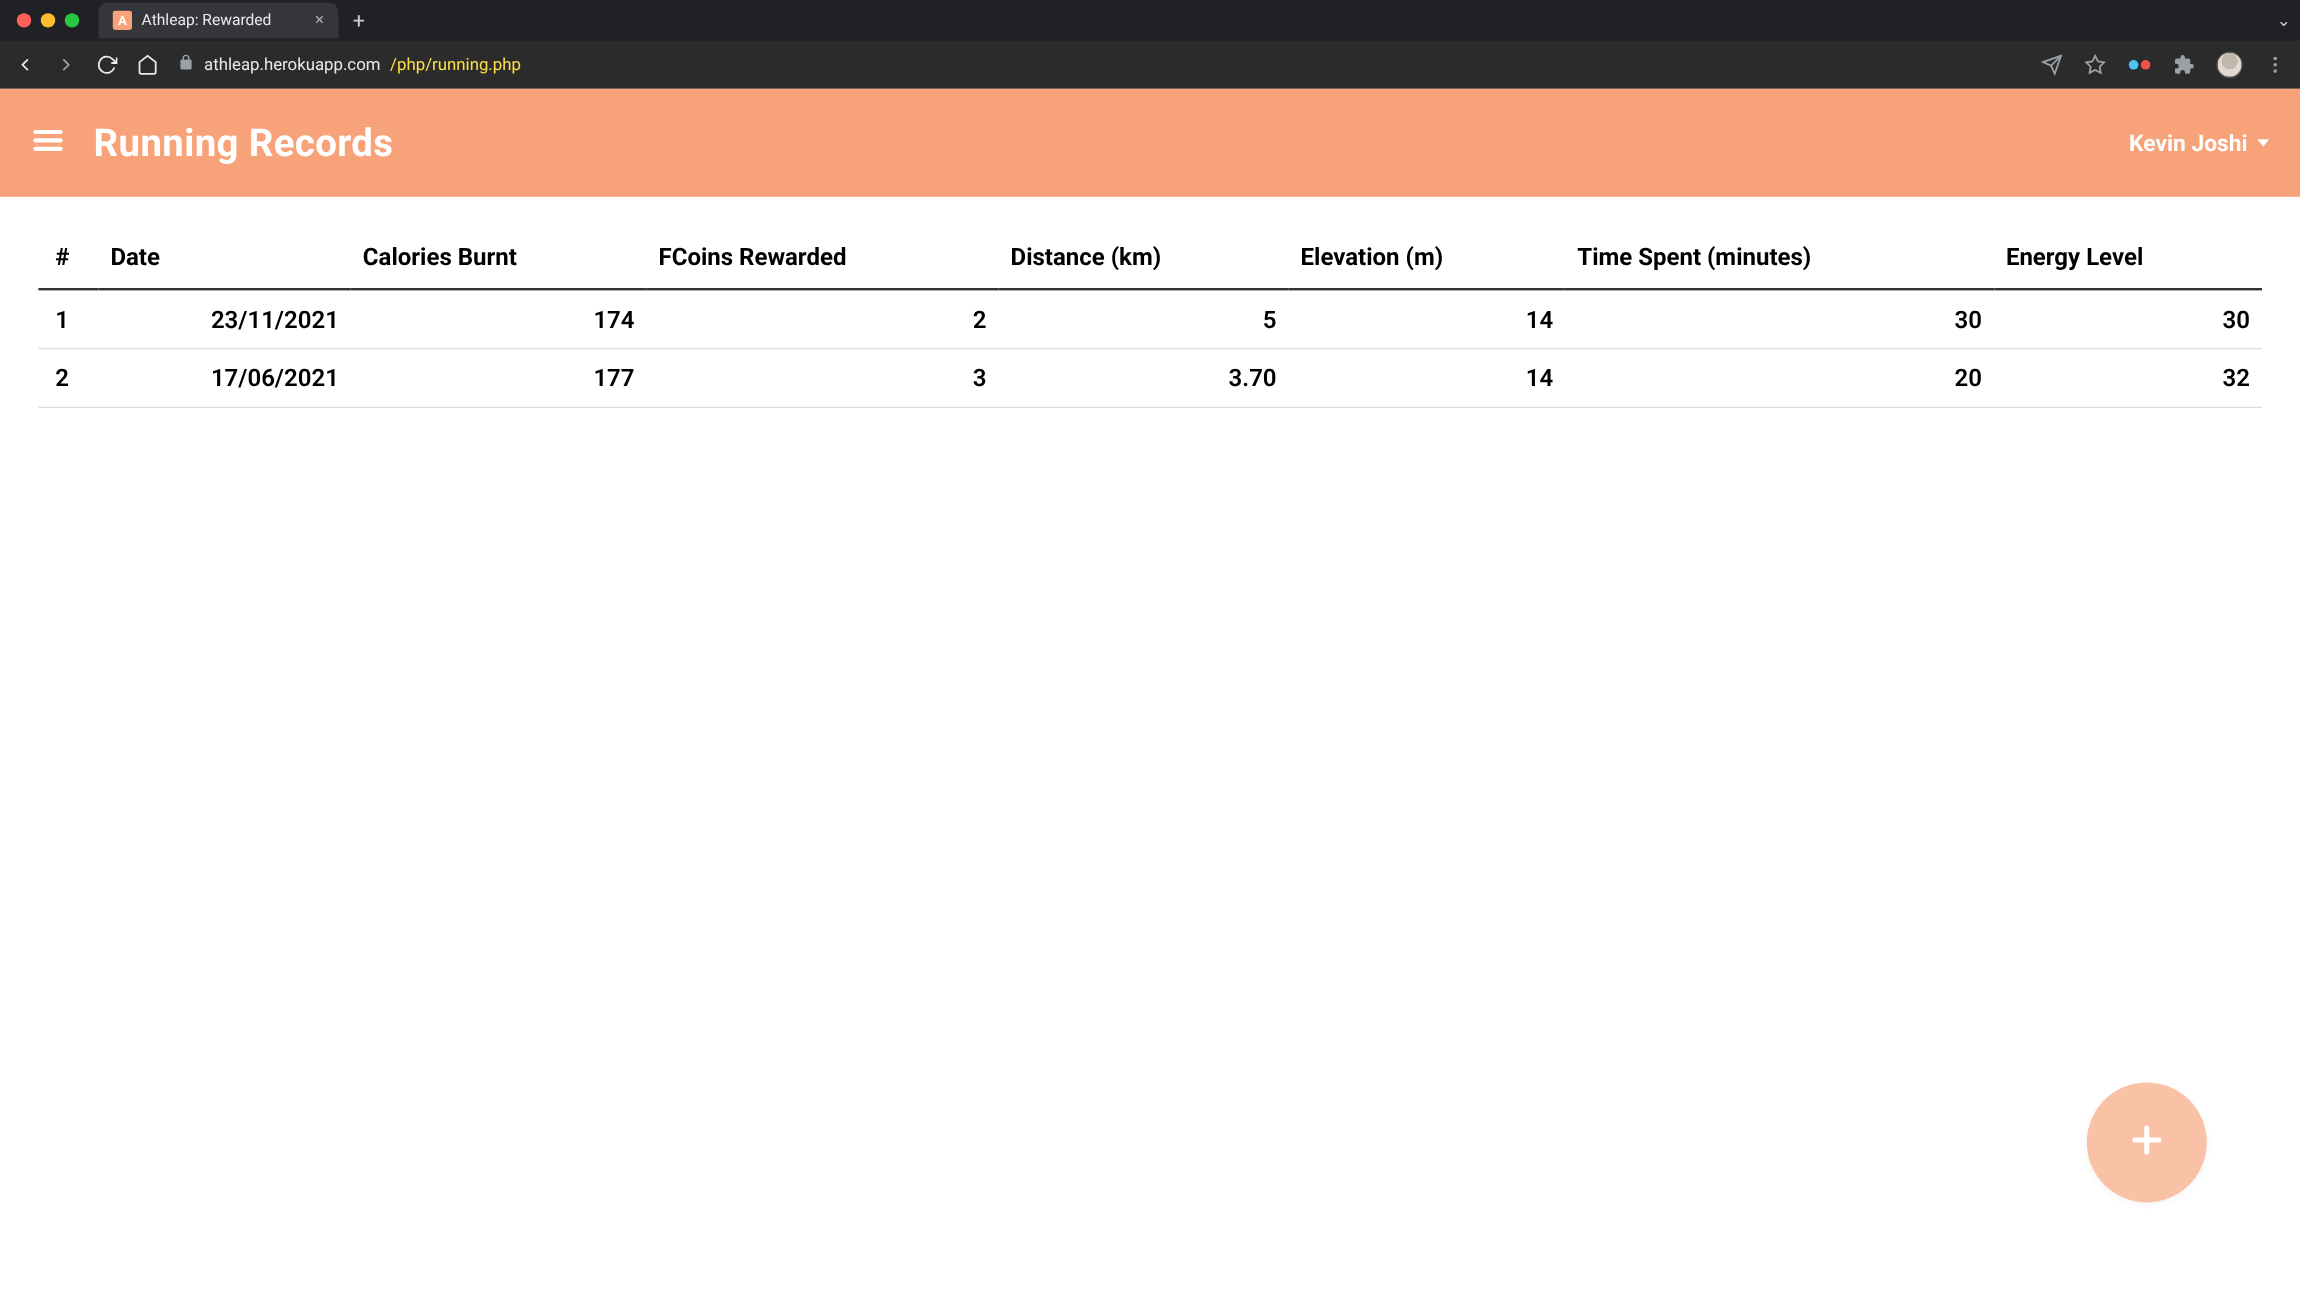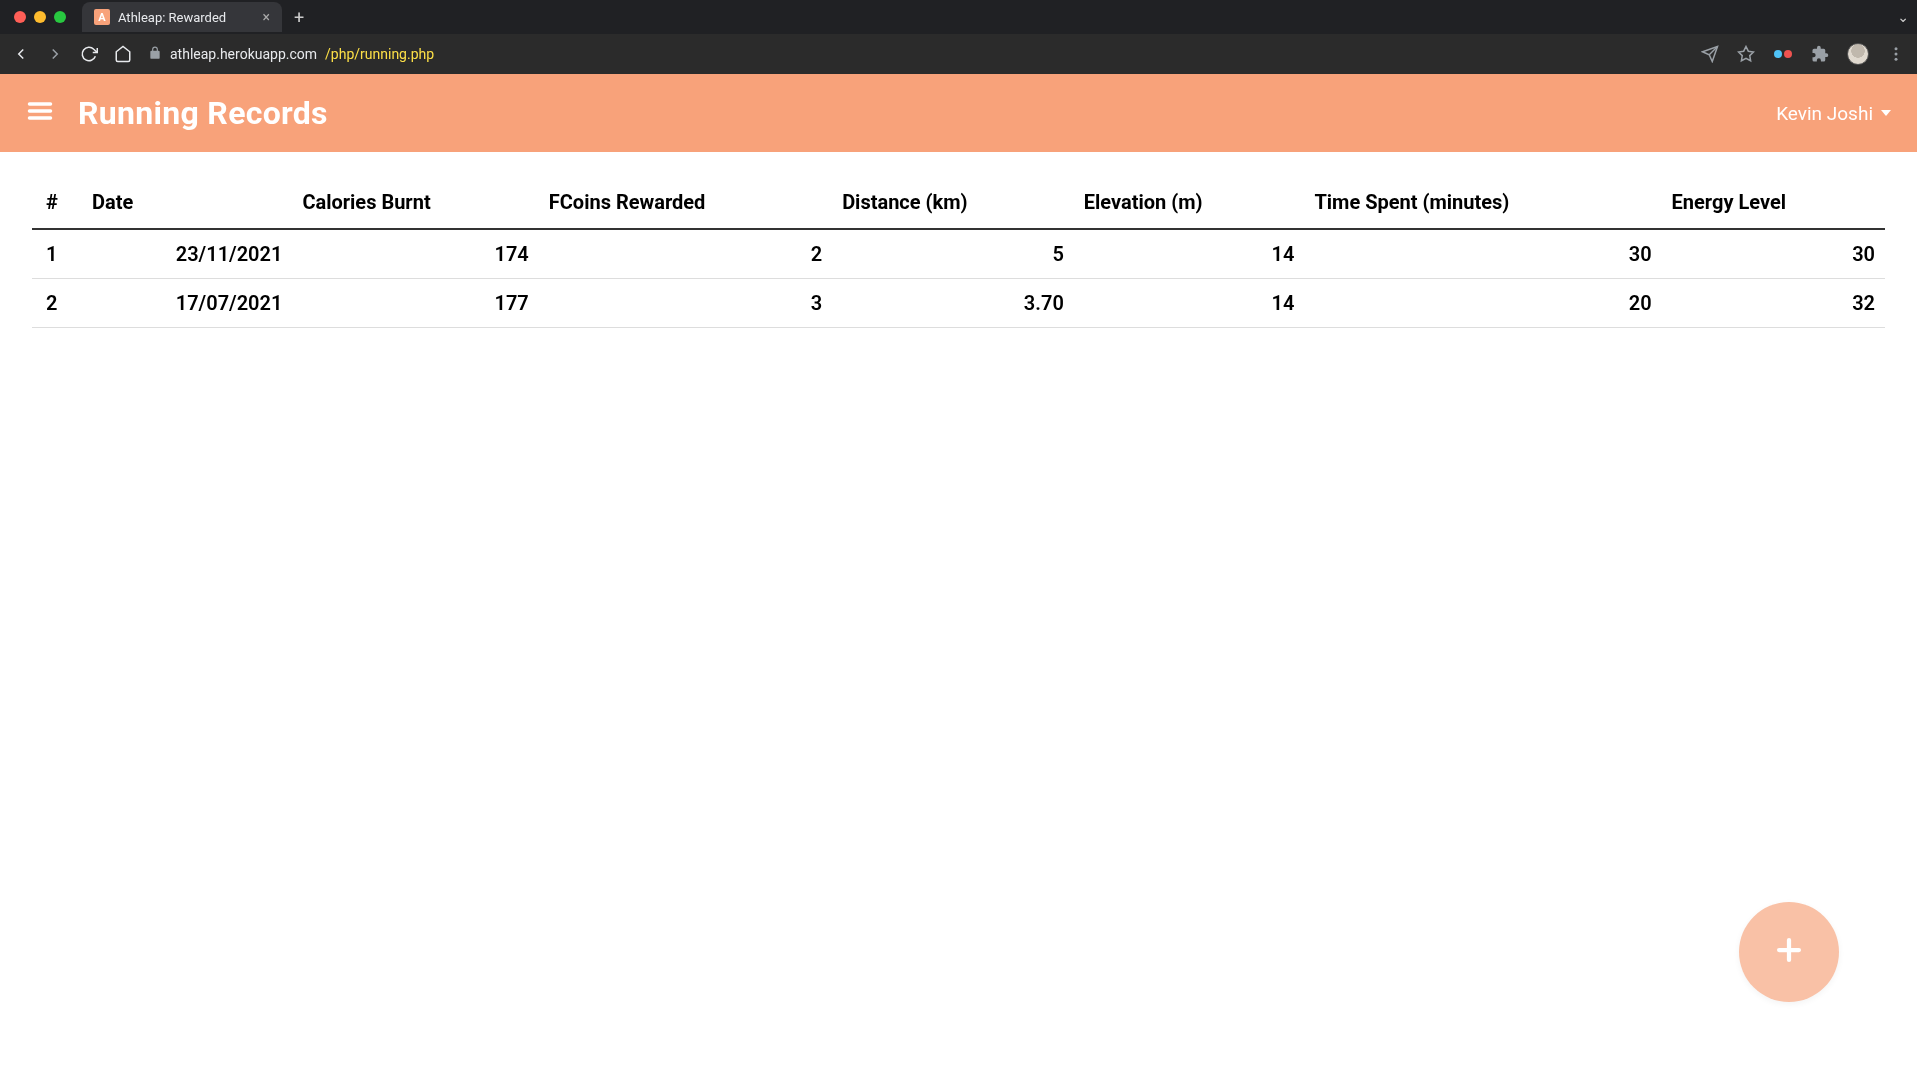--- a/index.html
+++ b/index.html
@@ -106,21 +106,21 @@
     .avatar {
       width: 22px; height: 22px; border-radius: 50%;
       background: #ddd;
       display: inline-block;
       background: radial-gradient(circle at 50% 35%, #c0b8ad 40%, #e0d9cf 42%);
       border: 1px solid #555;
     }
     
     .app-header {
       background: #f8a27a;
-      height: 78px;
+      height: 90px;
       display: flex;
       align-items: center;
       padding: 0 26px;
       color: #fff;
     }
     .hamburger {
       cursor: pointer;
       margin-right: 24px;
     }
     .hamburger svg { width: 28px; height: 28px; }
@@ -128,21 +128,21 @@
       font-size: 32px;
       font-weight: 700;
       letter-spacing: 0.3px;
     }
     .user-menu {
       margin-left: auto;
       display: flex;
       align-items: center;
       gap: 8px;
       font-size: 19px;
-      font-weight: 400;
+      font-weight: 700;
       cursor: pointer;
     }
     .caret-down {
       width: 0; height: 0;
       border-left: 5px solid transparent;
       border-right: 5px solid transparent;
       border-top: 6px solid #fff;
     }
     
     .content {
@@ -304,21 +304,21 @@
         <td>23/11/2021</td>
         <td>174</td>
         <td>2</td>
         <td>5</td>
         <td>14</td>
         <td>30</td>
         <td>30</td>
       </tr>
       <tr>
         <td>2</td>
-        <td>17/07/2021</td>
+        <td>17/06/2021</td>
         <td>177</td>
         <td>3</td>
         <td>3.70</td>
         <td>14</td>
         <td>20</td>
         <td>32</td>
       </tr>
     </tbody>
   </table>
 </div>

